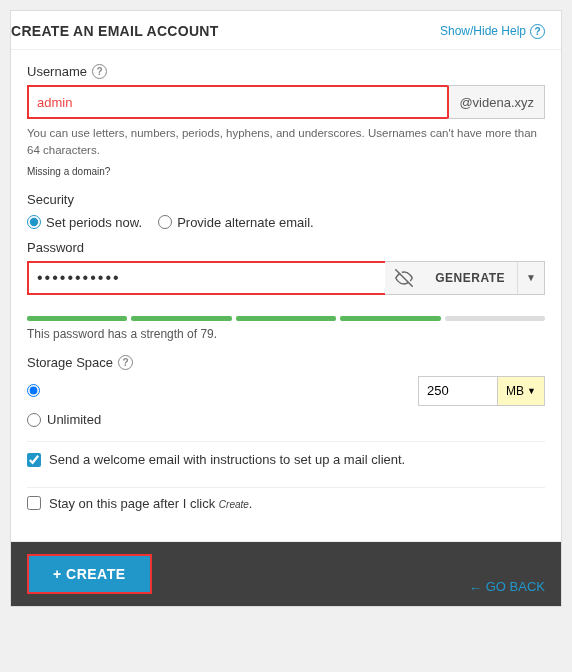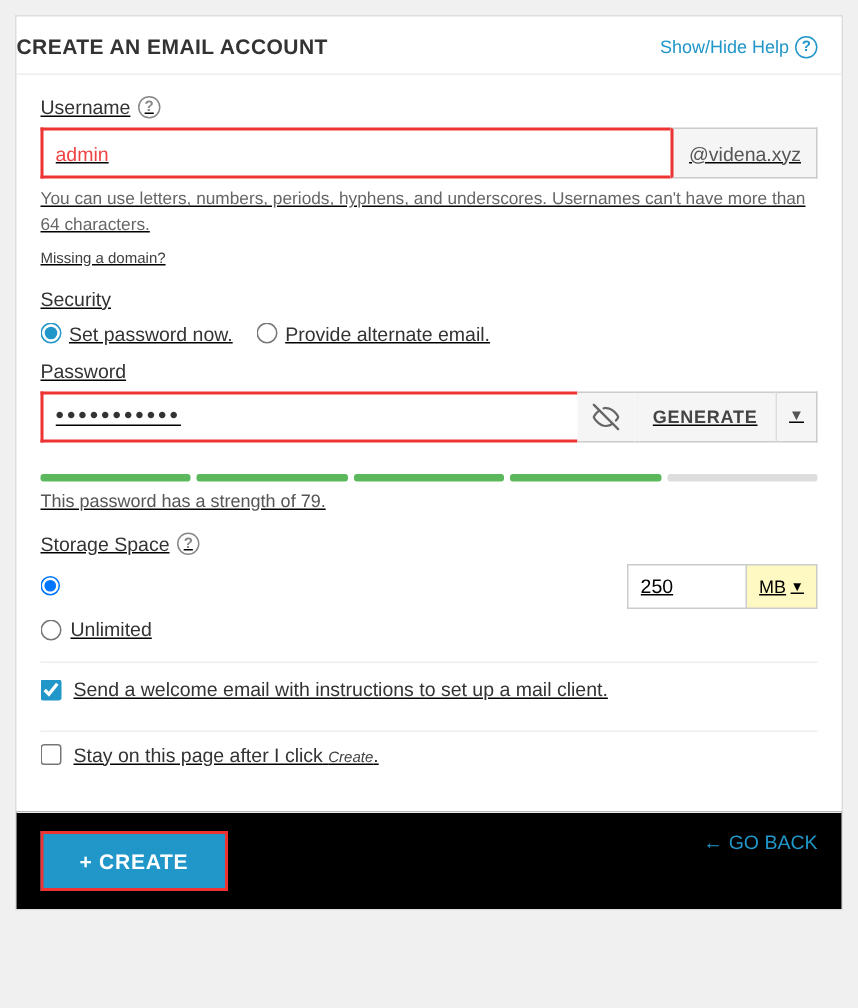--- a/index.html
+++ b/index.html
@@ -48,21 +48,20 @@
       width: 15px;
       height: 15px;
       border: 1.5px solid #2196c9;
       border-radius: 50%;
       font-size: 10px;
       color: #2196c9;
       font-weight: bold;
     }
     .card-body {
       padding: 14px 16px 16px 16px;
-      text-decoration: underline;
     }
     .field-label {
       display: flex;
       align-items: center;
       gap: 5px;
       font-size: 13px;
       font-weight: normal;
       color: #333;
       margin-bottom: 6px;
     }
@@ -281,24 +280,24 @@
     .stay-row input[type="checkbox"] {
       width: 14px;
       height: 14px;
     }
     .stay-row .link-text {
       font-style: italic;
     }
     .card-footer {
       display: flex;
       justify-content: space-between;
-      align-items: flex-start;
+      align-items: flex-end;
       padding: 12px 16px;
       border-top: 1px solid #eee;
-      background: #000000;
+      background: #404040;
     }
     .create-btn {
       background: #2196c9;
       color: #fff;
       border: 2px solid #e33;
       padding: 10px 24px;
       font-size: 14px;
       font-weight: bold;
       cursor: pointer;
       display: flex;
@@ -345,21 +344,21 @@
       <div class="domain-suffix">@videna.xyz</div>
     </div>
     <div class="hint-text">You can use letters, numbers, periods, hyphens, and underscores. Usernames can't have more than 64 characters.</div>
     <a class="link-text">Missing a domain?</a>
 
     
     <div class="section-label">Security</div>
     <div class="radio-row">
       <label class="radio-option">
         <input type="radio" name="security" checked="" style="">
-        <span>Set password now.</span>
+        <span>Set periods now.</span>
       </label>
       <label class="radio-option">
         <input type="radio" name="security" style="">
         <span>Provide alternate email.</span>
       </label>
     </div>
 
     
     <div class="field-label">
       <span>Password</span>

